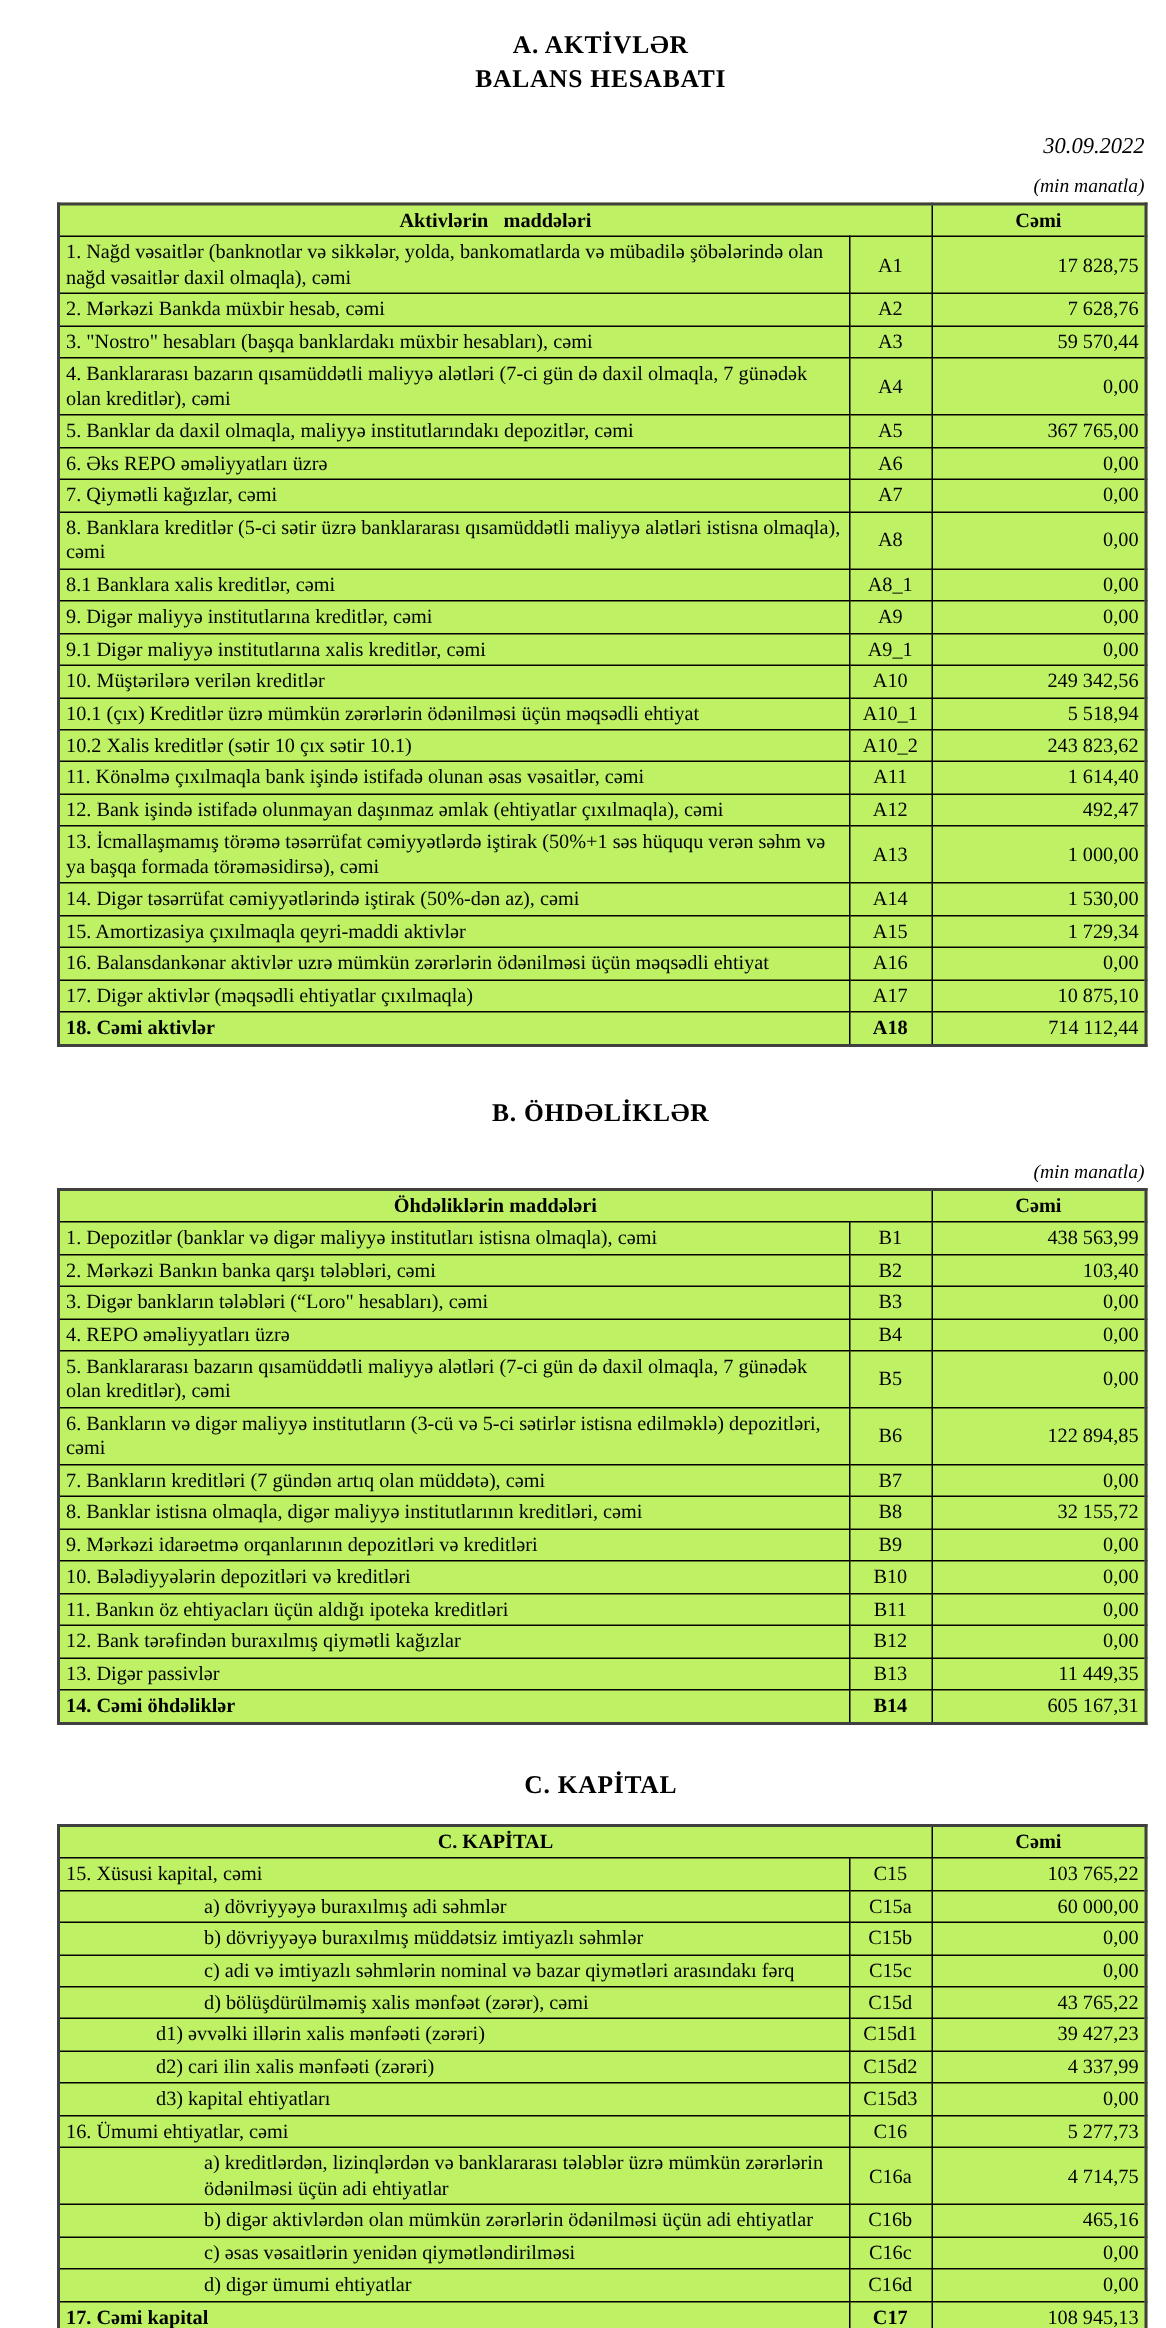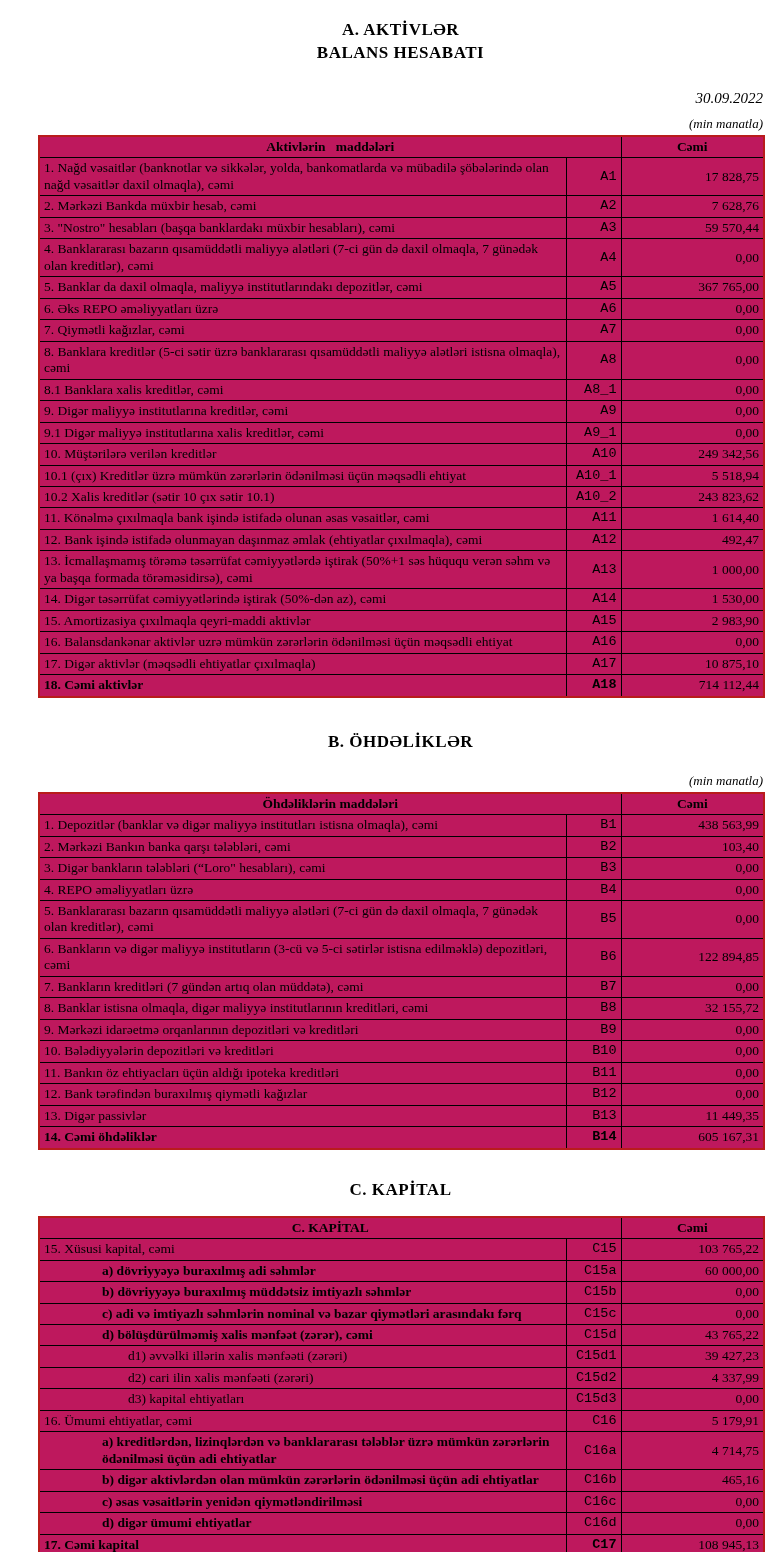--- a/index.html
+++ b/index.html
@@ -30,23 +30,23 @@
   .unit-note {
     text-align: right;
     font-style: italic;
     font-size: 13px;
     margin-top: 9px;
     margin-bottom: 3px;
   }
   table.report {
     width: 725px;
     border-collapse: collapse;
-    border: 2px solid #b91c1c;
+    border: 2px solid #404040;
     table-layout: fixed;
-    background: #be185d;
+    background: #bef264;
   }
   col.c-label { width: 527px; }
   col.c-code  { width: 55px; }
   col.c-value { width: 143px; }
   table.report th, table.report td {
     border: 1px solid #000000;
     font-size: 13.5px;
     line-height: 1.22;
     padding: 2px 4px;
     vertical-align: middle;
@@ -57,24 +57,24 @@
     font-size: 14px;
     white-space: pre-wrap;
   }
   th.h-value {
     font-weight: bold;
     text-align: center;
     font-size: 14px;
     border-radius: 11px;
   }
   td.label { text-align: left; padding-left: 5px; }
-  td.code  { text-align: right; font-family: Liberation Mono, monospace; }
+  td.code  { text-align: center; }
   td.value { text-align: right; padding-right: 5px; }
-  td.label.indent-1 { padding-left: 62px; font-weight: bold; }
-  td.label.indent-2 { padding-left: 88px; }
+  td.label.indent-1 { padding-left: 96px; }
+  td.label.indent-2 { padding-left: 64px; }
   tr.bold td.label, tr.bold td.code { font-weight: bold; }
   .section-b-heading { margin-top: 32px; }
   .section-c-heading { margin-top: 28px; margin-bottom: 15px; }
 </style>
 </head>
 <body>
 
 <div class="page">
 
   <div class="titles">
@@ -184,21 +184,21 @@
     <td class="value">1 000,00</td>
   </tr>
         <tr>
     <td class="label">14. Digər təsərrüfat cəmiyyətlərində iştirak (50%-dən az), cəmi</td>
     <td class="code">A14</td>
     <td class="value">1 530,00</td>
   </tr>
         <tr>
     <td class="label">15. Amortizasiya çıxılmaqla qeyri-maddi aktivlər</td>
     <td class="code">A15</td>
-    <td class="value">2 983,90</td>
+    <td class="value">1 729,34</td>
   </tr>
         <tr>
     <td class="label">16. Balansdankənar aktivlər uzrə mümkün zərərlərin ödənilməsi üçün məqsədli ehtiyat</td>
     <td class="code">A16</td>
     <td class="value">0,00</td>
   </tr>
         <tr>
     <td class="label">17. Digər aktivlər (məqsədli ehtiyatlar çıxılmaqla)</td>
     <td class="code">A17</td>
     <td class="value">10 875,10</td>
@@ -355,21 +355,21 @@
     <td class="value">4 337,99</td>
   </tr>
         <tr>
     <td class="label indent-2">d3) kapital ehtiyatları</td>
     <td class="code">C15d3</td>
     <td class="value">0,00</td>
   </tr>
         <tr>
     <td class="label">16. Ümumi ehtiyatlar, cəmi</td>
     <td class="code">C16</td>
-    <td class="value">5 179,91</td>
+    <td class="value">5 277,73</td>
   </tr>
         <tr>
     <td class="label indent-1">a) kreditlərdən, lizinqlərdən və banklararası  tələblər üzrə mümkün zərərlərin ödənilməsi üçün adi ehtiyatlar</td>
     <td class="code">C16a</td>
     <td class="value">4 714,75</td>
   </tr>
         <tr>
     <td class="label indent-1">b) digər aktivlərdən olan mümkün zərərlərin ödənilməsi üçün adi ehtiyatlar</td>
     <td class="code">C16b</td>
     <td class="value">465,16</td>

